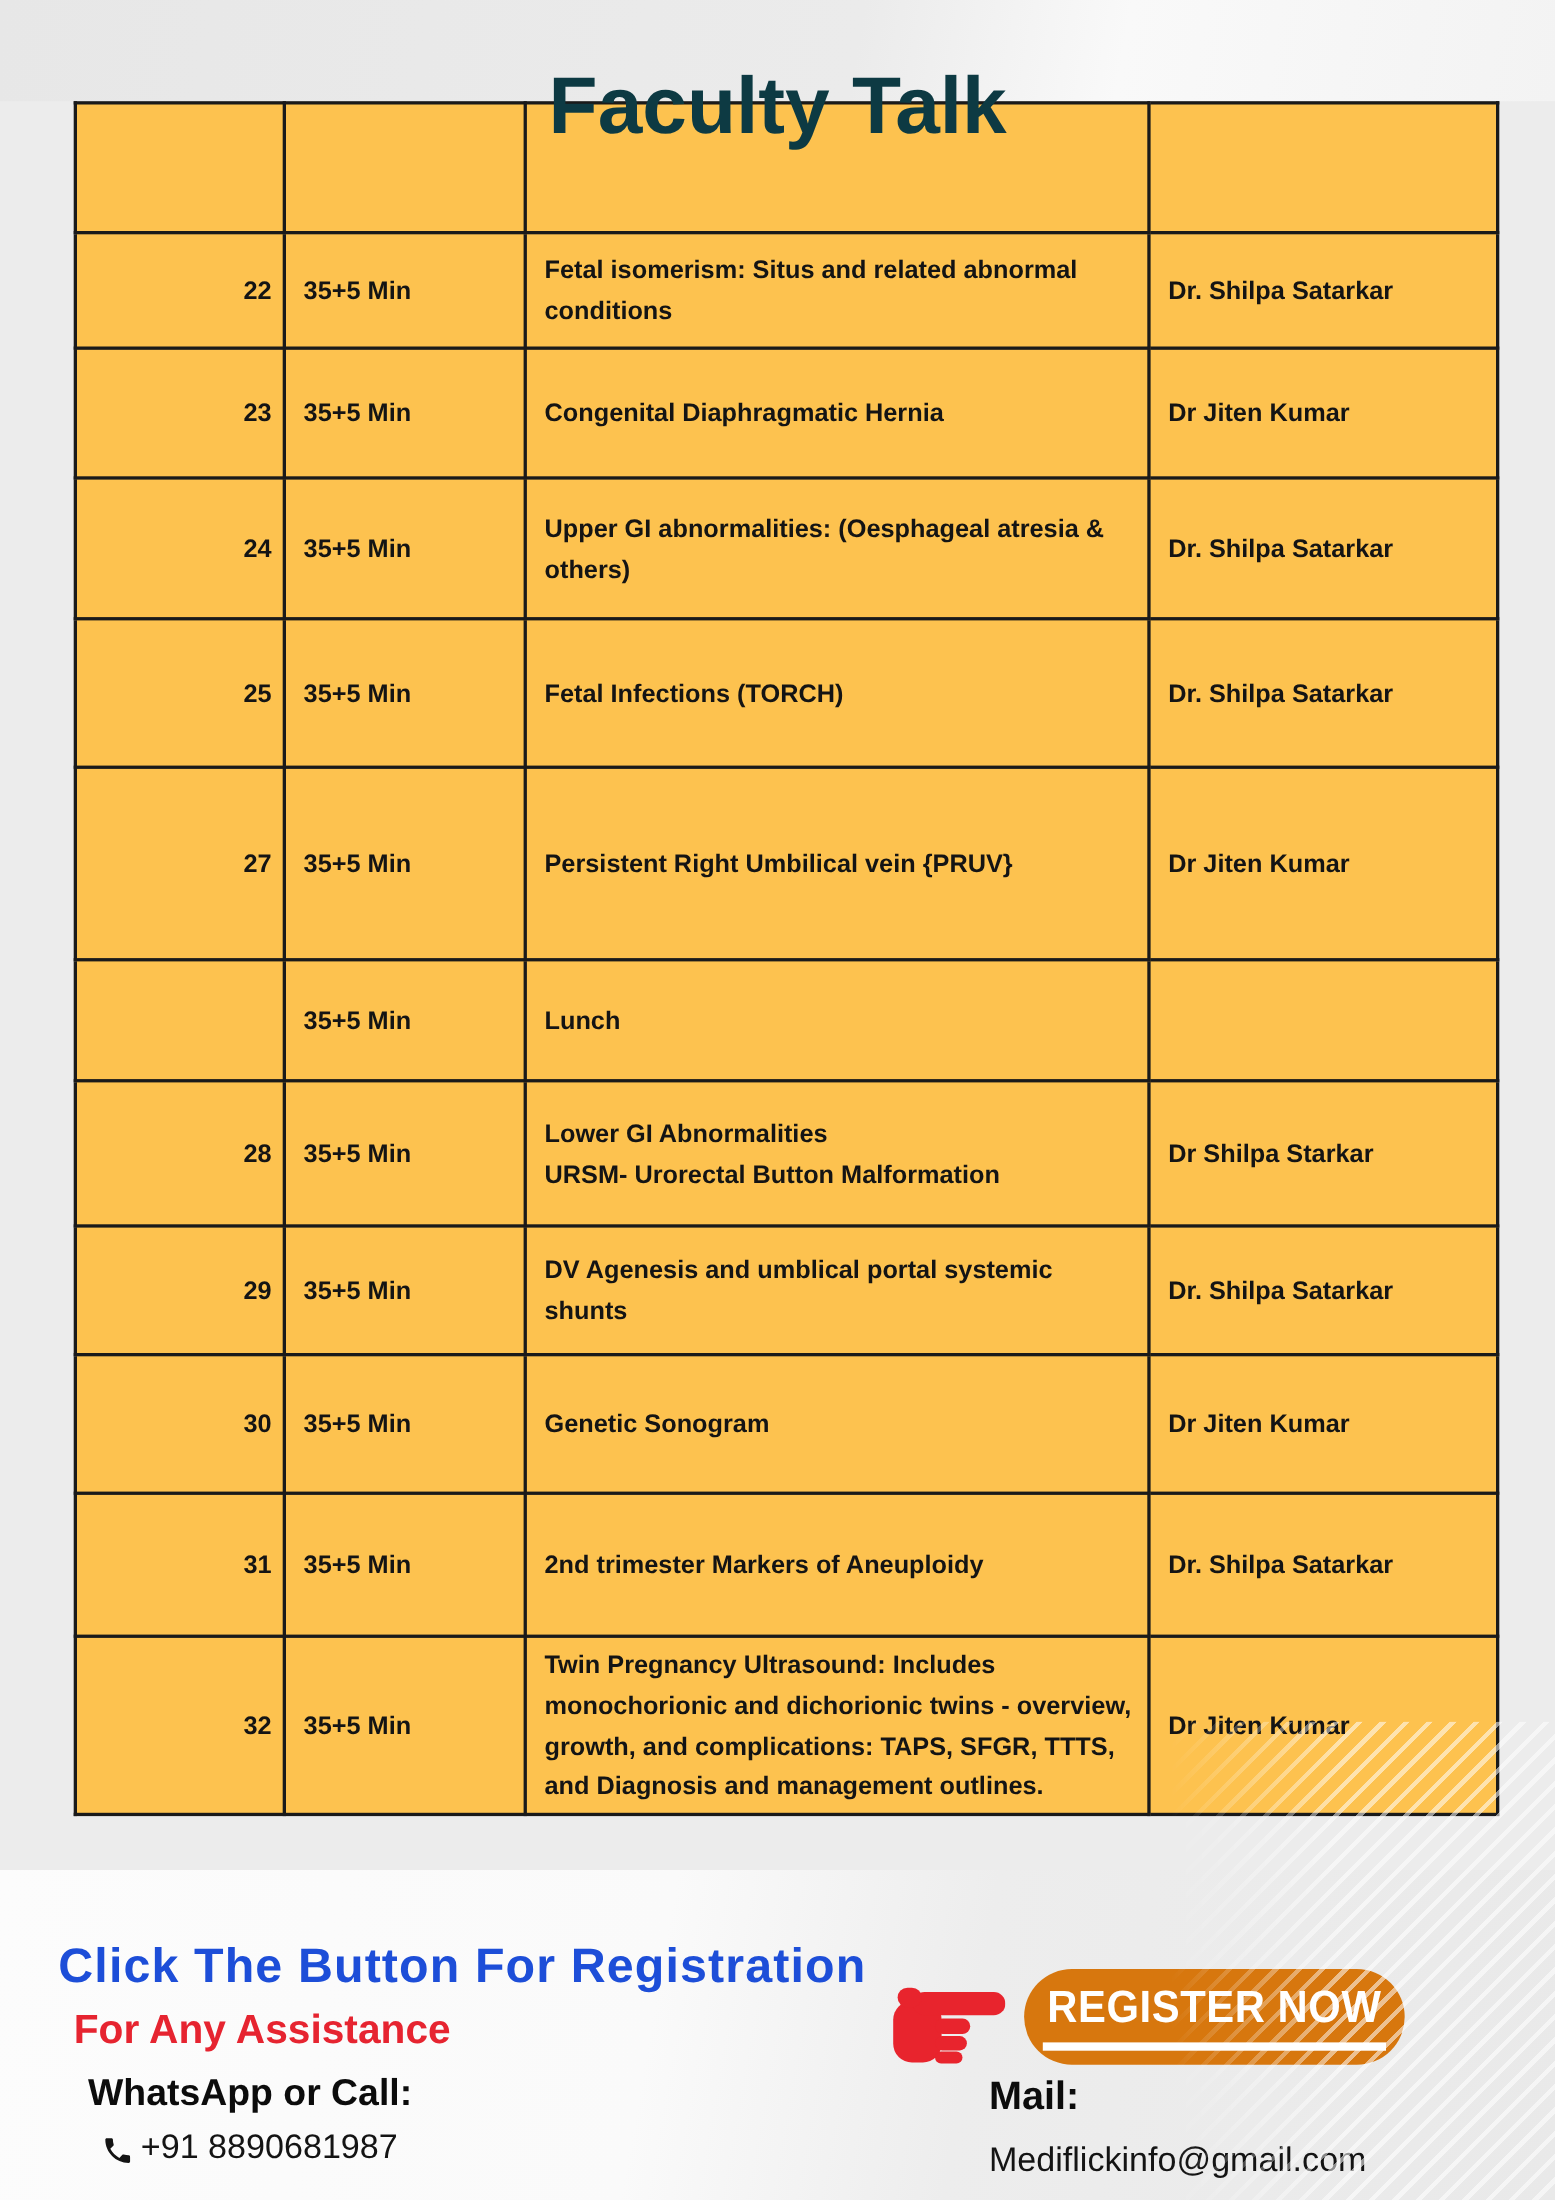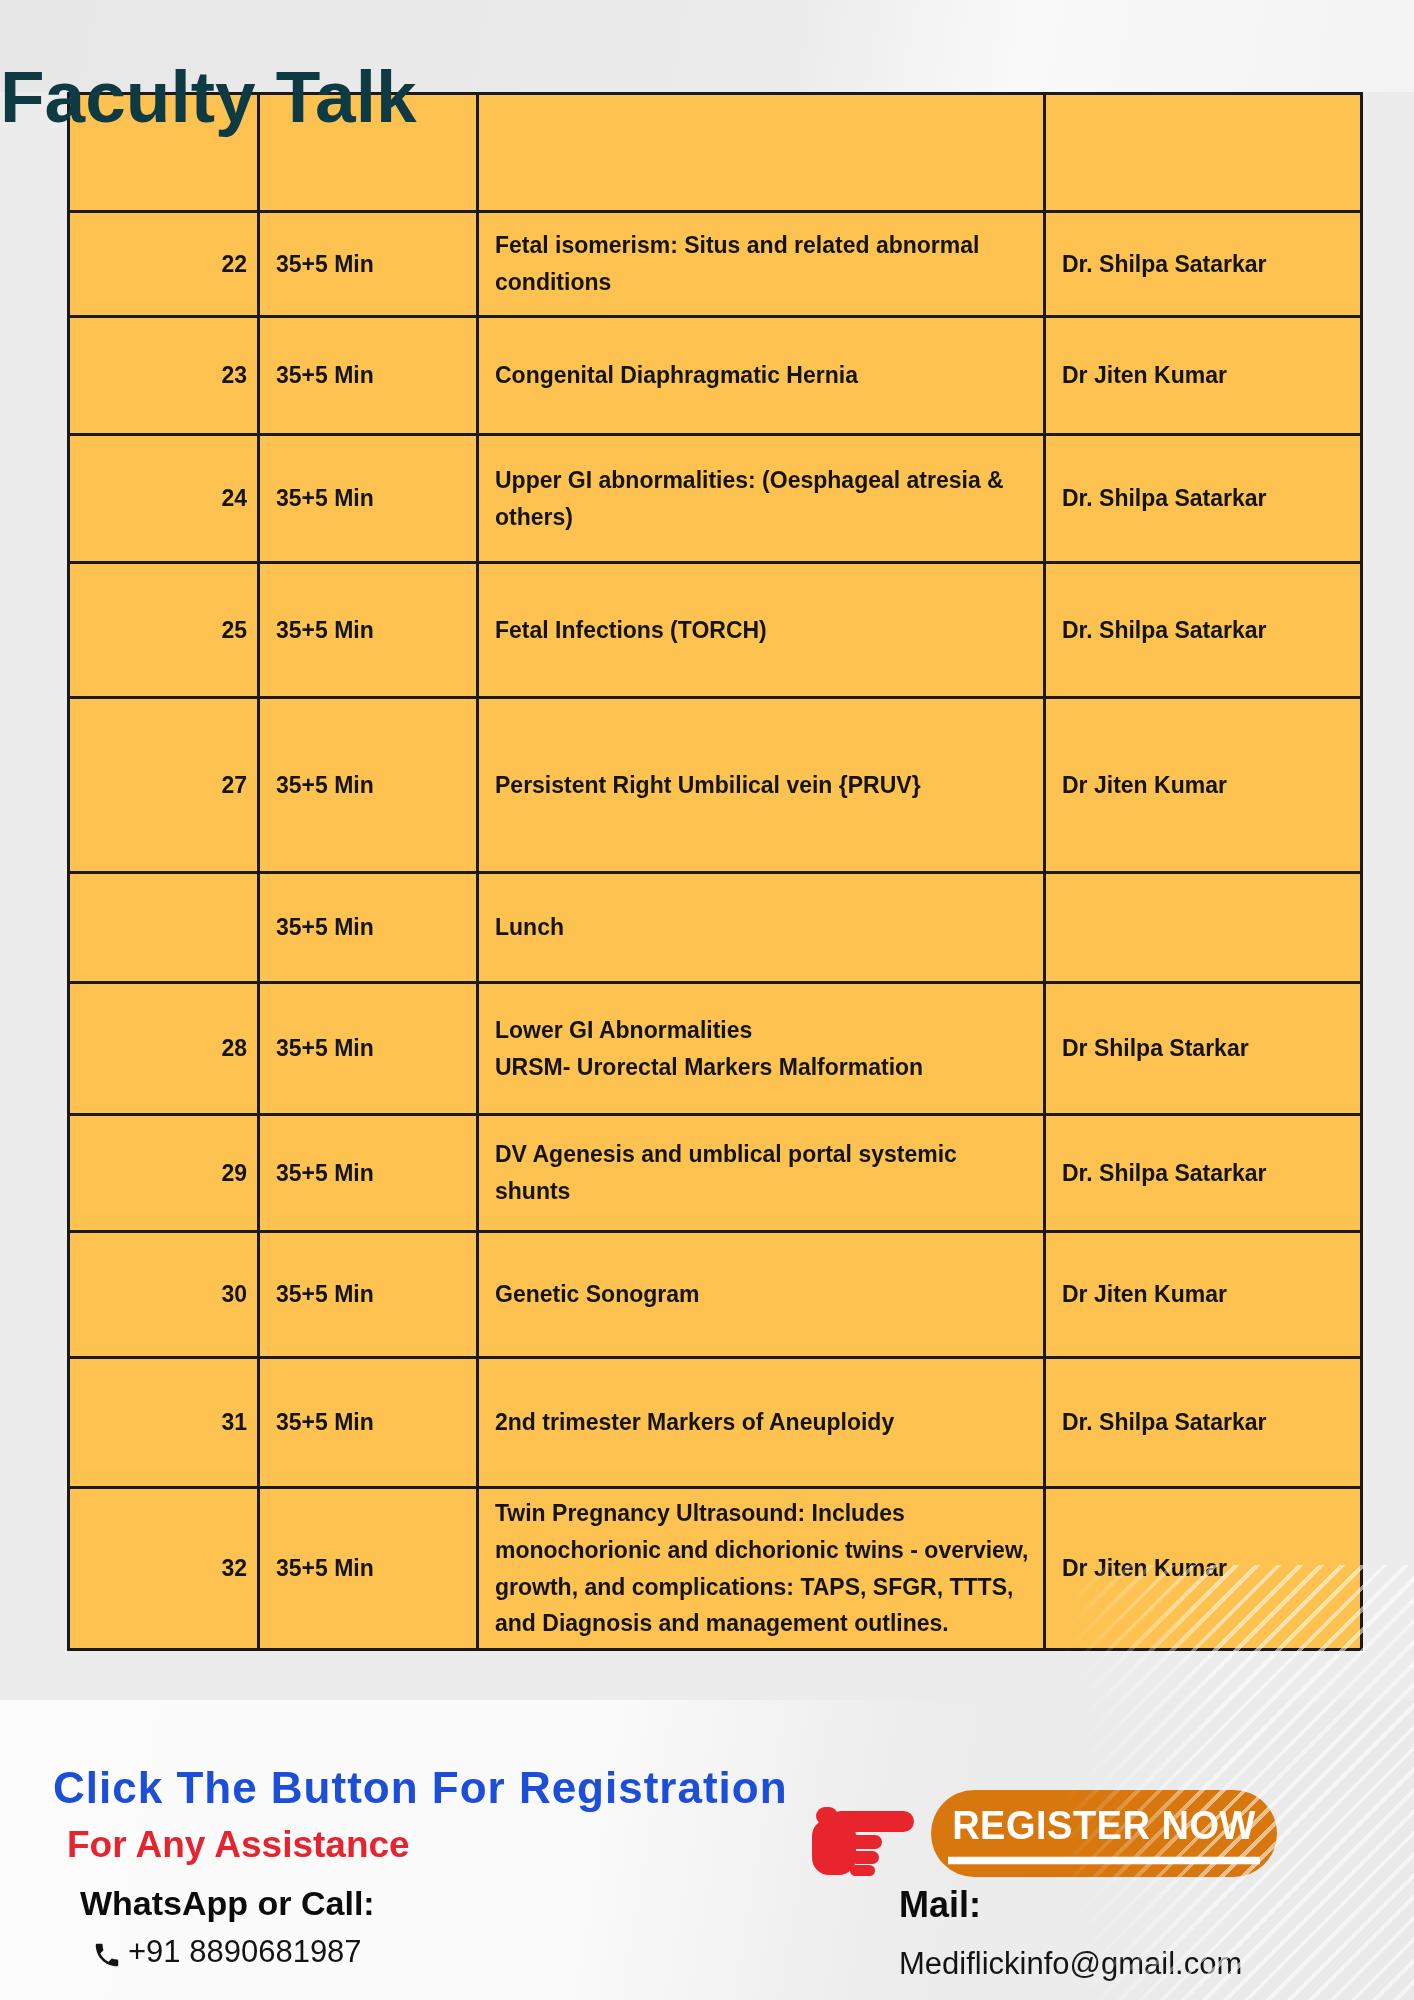--- a/index.html
+++ b/index.html
@@ -23,20 +23,21 @@
   .stripes {
     position: absolute; right: 0; top: 1565px; width: 350px; height: 435px;
     background: repeating-linear-gradient(135deg,
       rgba(255,255,255,0.55) 0 4px, rgba(255,255,255,0) 4px 15px);
     -webkit-mask-image: linear-gradient(to left, #000 55%, transparent 100%);
     mask-image: linear-gradient(to left, #000 55%, transparent 100%);
     z-index: 3; pointer-events: none;
   }
   .page-title {
     position: absolute; left: 0; top: 6px; width: 1414px;
+    text-align: center;
     font-size: 73px; font-weight: 800; letter-spacing: 0px;
     color: #0d3a43;
     z-index: 2;
   }
   table.schedule {
     position: absolute; left: 67px; top: 92px;
     width: 1293px;
     border-collapse: collapse;
     table-layout: fixed;
     z-index: 1;
@@ -173,21 +174,21 @@
     <tr class="r7">
       <td class="num"></td>
       <td>35+5 Min</td>
       <td class="topic">Lunch</td>
       <td></td>
     </tr>
     <tr class="r8">
       <td class="num">28</td>
       <td>35+5 Min</td>
       <td class="topic">Lower GI Abnormalities
-URSM- Urorectal Markers Malformation</td>
+URSM- Urorectal Button Malformation</td>
       <td>Dr Shilpa Starkar</td>
     </tr>
     <tr class="r9">
       <td class="num">29</td>
       <td>35+5 Min</td>
       <td class="topic">DV Agenesis and umblical portal systemic shunts</td>
       <td>Dr. Shilpa Satarkar</td>
     </tr>
     <tr class="r10">
       <td class="num">30</td>

